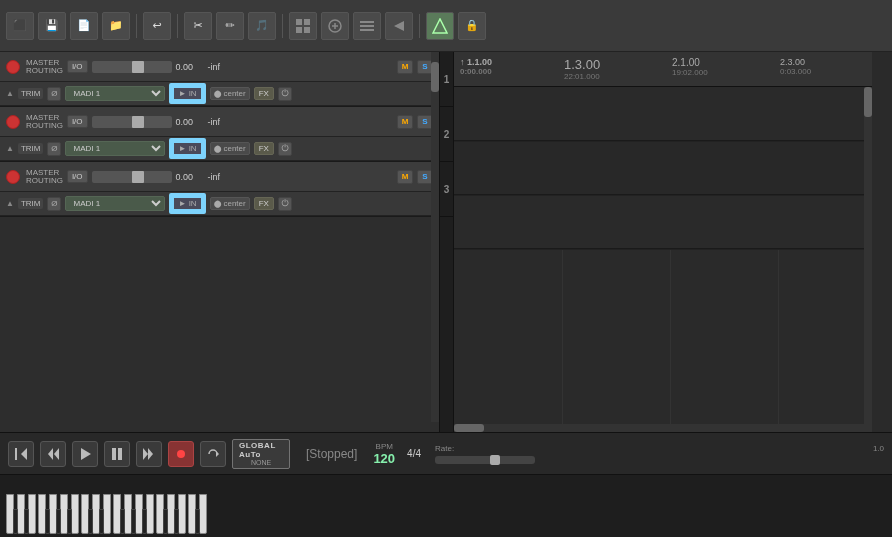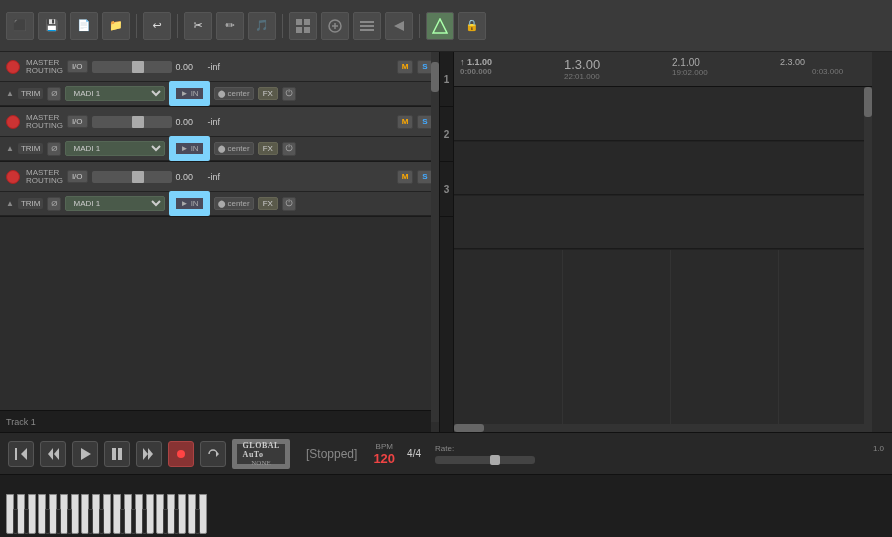--- a/index.html
+++ b/index.html
@@ -194,21 +194,21 @@
       border: 1px solid #556655;
       border-radius: 2px;
       color: #ccc;
       font-size: 8px;
       padding: 1px 3px;
       width: 100px;
     }
 
     .track-in-btn {
       background: #4a4a5a;
-      border: 7px solid #7dd3fc;
+      border: 5px solid #7dd3fc;
       border-radius: 2px;
       color: #aaa;
       font-size: 8px;
       padding: 1px 4px;
       cursor: pointer;
     }
 
     .track-center-btn {
       background: #4a4a4a;
       border: 1px solid #555;
@@ -339,26 +339,25 @@
       font-size: 10px;
     }
     .transport-btn.record { background: #883333; border-color: #aa4444; }
 
     .global-auto-box {
       display: flex;
       flex-direction: column;
       align-items: center;
       justify-content: center;
       background: #3a3a3a;
-      border: 5px solid #737373;
+      border: 1px solid #737373;
       border-radius: 2px;
       padding: 2px 6px;
       width: 58px;
       height: 30px;
-      font-family: Liberation Serif, serif;
     }
     .global-auto-label {
       font-size: 8px;
       color: #ccc;
       font-weight: bold;
       letter-spacing: 0.5px;
     }
     .global-auto-sub {
       font-size: 7px;
       color: #999;
@@ -378,21 +377,21 @@
       margin-left: 10px;
     }
 
     .bpm-box {
       display: flex;
       flex-direction: column;
       align-items: center;
       margin-left: 10px;
     }
     .bpm-label { font-size: 8px; color: #888; }
-    .bpm-val { font-size: 13px; color: #ef4444; font-weight: bold; }
+    .bpm-val { font-size: 13px; color: #86efac; font-weight: bold; }
 
     .time-sig-box {
       display: flex;
       flex-direction: column;
       align-items: center;
       margin-left: 6px;
     }
     .time-sig-val { font-size: 10px; color: #ccc; }
 
     .rate-box {
@@ -650,23 +649,20 @@
         </div>
         <div class="track-fx-btn" data-interactable="true">FX</div>
         <div class="track-power-btn" data-interactable="true">⏻</div>
       </div>
     </div>
 
     <div class="left-scroll-v" data-interactable="true">
       <div class="scroll-thumb-v" style="margin-top:10px;"></div>
     </div>
 
-    <div style="position:absolute;bottom:0;left:0;right:8px;height:22px;background:#1e1e1e;border-top:1px solid #111;display:flex;align-items:center;padding:0 6px;" data-interactable="false">
-      <span style="font-size:9px;color:#888;" data-interactable="false">Track 1</span>
-    </div>
   </div>
 
   <div style="width:14px;background:#1e1e1e;height:380px;display:flex;flex-direction:column;border-right:1px solid #111;" data-interactable="false">
     <div style="height:55px;display:flex;align-items:center;justify-content:center;color:#888;font-size:10px;font-weight:bold;border-bottom:1px solid #111;" data-interactable="false">1</div>
     <div style="height:55px;display:flex;align-items:center;justify-content:center;color:#888;font-size:10px;font-weight:bold;border-bottom:1px solid #111;" data-interactable="false">2</div>
     <div style="height:55px;display:flex;align-items:center;justify-content:center;color:#888;font-size:10px;font-weight:bold;border-bottom:1px solid #111;" data-interactable="false">3</div>
   </div>
 
   <div id="right-panel" data-interactable="false">
 
@@ -678,21 +674,21 @@
       <span class="timeline-marker" data-interactable="false" style="left:110px;">
         <div style="font-size:13px;color:#aaa;">1.3.00</div>
         <div style="font-size:8px;color:#777;">22:01.000</div>
       </span>
       <span class="timeline-marker" data-interactable="false" style="left:218px;">
         <div style="font-size:10px;color:#aaa;">2.1.00</div>
         <div style="font-size:8px;color:#777;">19:02.000</div>
       </span>
       <span class="timeline-marker" data-interactable="false" style="left:326px;">
         <div style="font-size:9px;color:#aaa;">2.3.00</div>
-        <div style="font-size:8px;color:#777;margin-left:32px;">0:03.000</div>
+        <div style="font-size:8px;color:#777;">0:03.000</div>
       </span>
       <span class="timeline-marker" data-interactable="false" style="left:420px;">
         <div style="font-size:9px;color:#aaa;">3.1.00</div>
         <div style="font-size:8px;color:#777;">0:04.000</div>
       </span>
     </div>
 
     <div class="timeline-grid" data-interactable="true">
 
       <div class="grid-line-v" style="left:108px;"></div>

